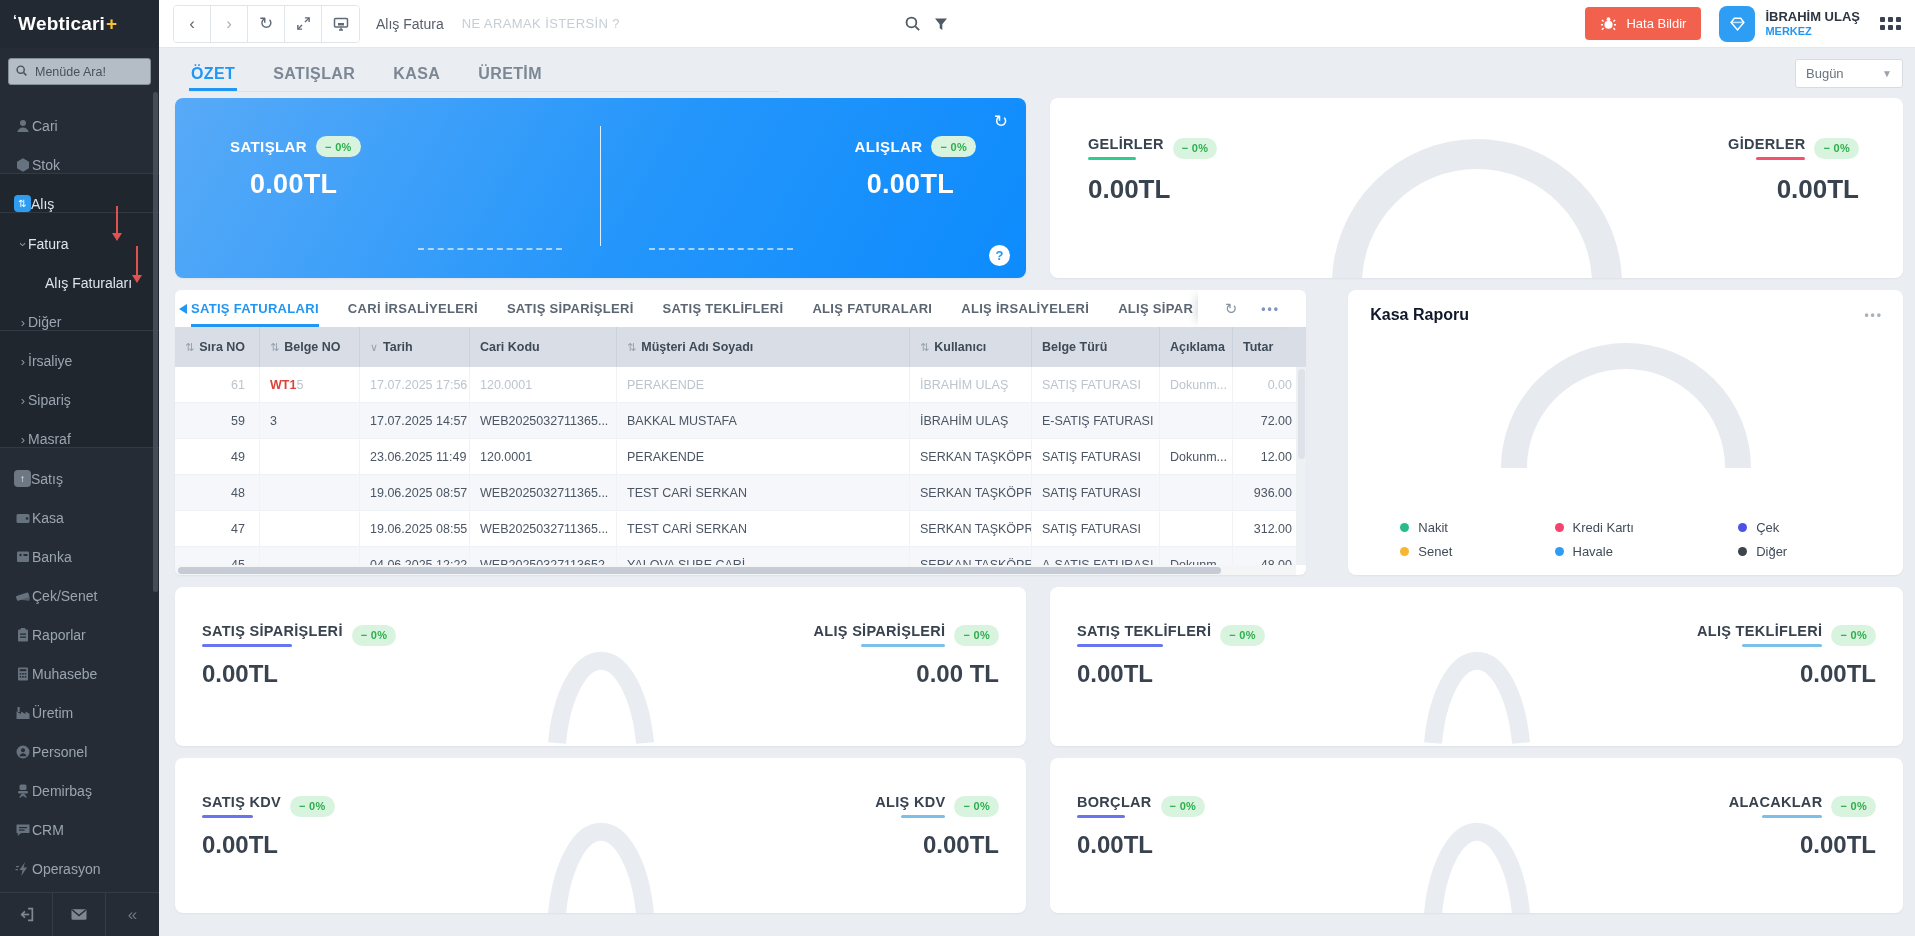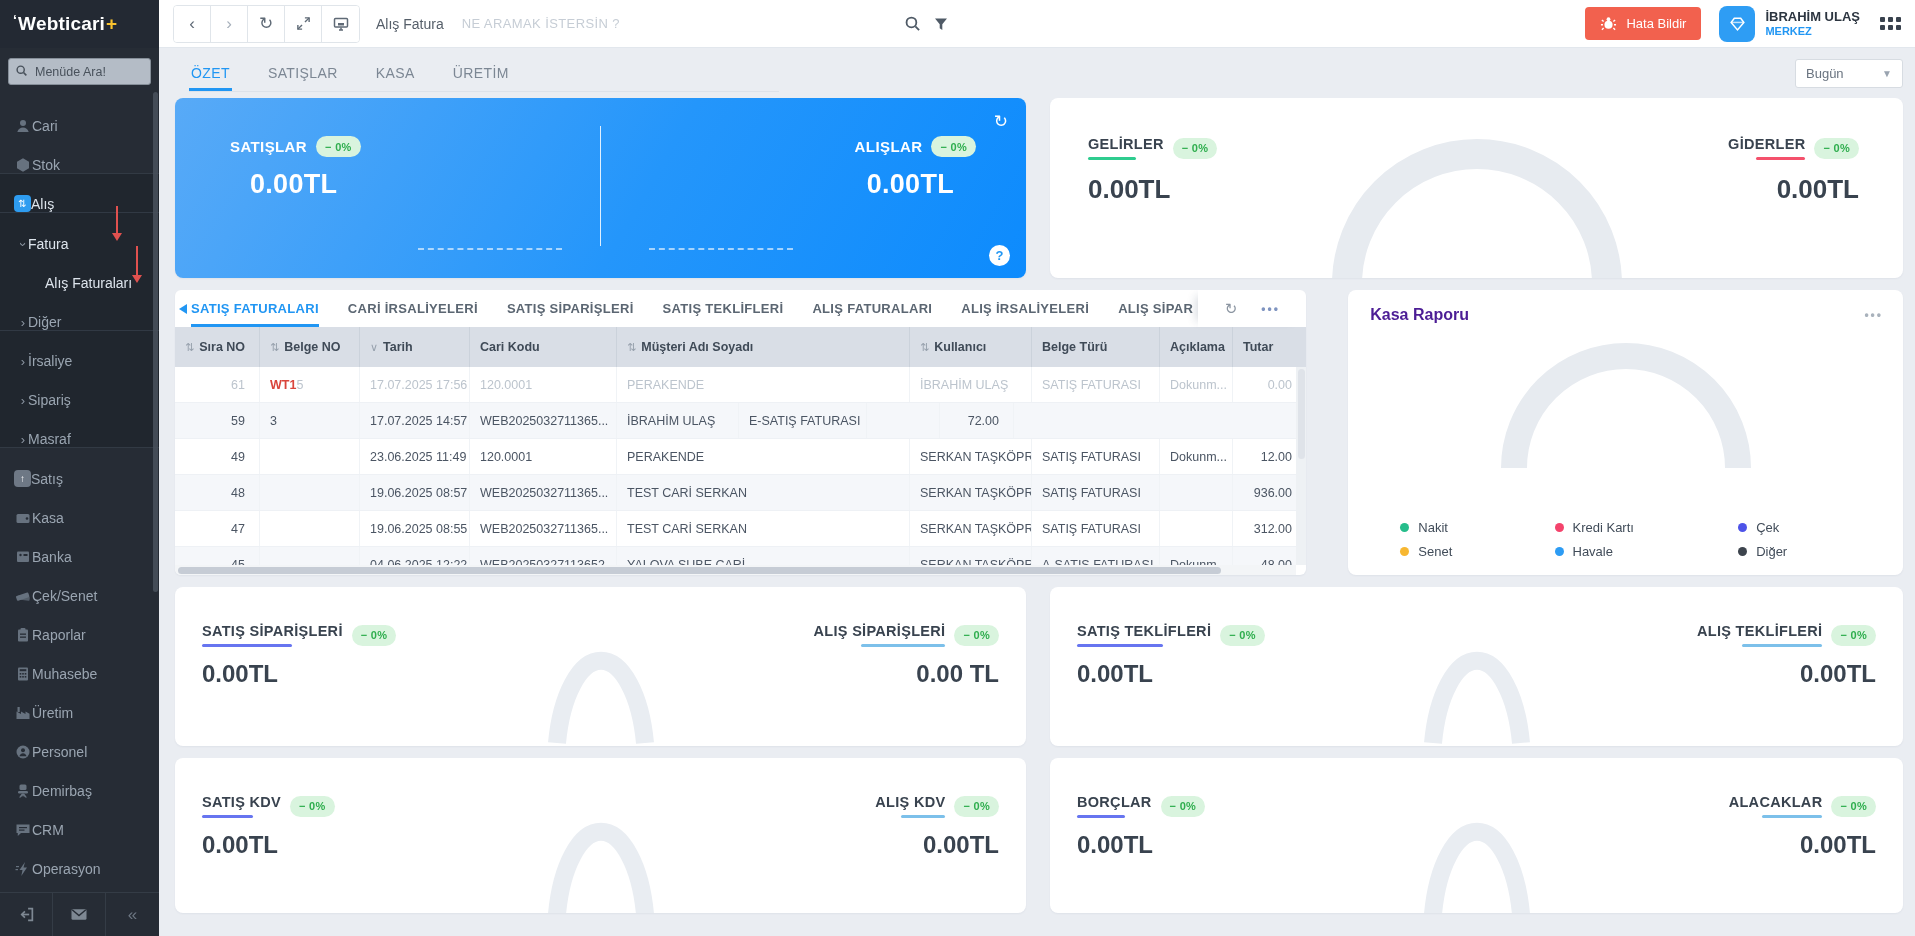--- a/index.html
+++ b/index.html
@@ -57,21 +57,21 @@
   .user-names { line-height:1.25; text-align:left; }
   .u-name { font-size:13px; font-weight:700; color:#2c3540; white-space:nowrap; }
   .u-branch { font-size:11px; font-weight:700; color:#2196f3; }
   .apps-icon { display:grid; grid-template-columns:repeat(3,5px); grid-auto-rows:5px; gap:3px; margin-left:8px; cursor:pointer; }
   .apps-icon i { background:#39424e; border-radius:1px; }
 
   
   .content { flex:1; padding:6px 12px 0 16px; overflow:hidden; }
   .view-row { display:flex; align-items:stretch; height:38px; margin-bottom:6px; }
   .view-tabs { display:flex; gap:34px; border-bottom:1px solid #dde2e9; margin-left:14px; width:590px; }
-  .vtab { font-size:14px; font-weight:400; letter-spacing:.4px; color:#7c8794; padding:11px 2px 9px; border-bottom:3px solid transparent; cursor:pointer; }
+  .vtab { font-size:16px; font-weight:700; letter-spacing:.4px; color:#7c8794; padding:11px 2px 9px; border-bottom:3px solid transparent; cursor:pointer; }
   .vtab.active { color:#2196f3; border-bottom-color:#2196f3; }
   .date-select { width:108px; height:29px; align-self:center; background:#fff; border:1px solid #d7dce2; border-radius:3px; display:flex; align-items:center; justify-content:space-between; padding:0 10px; font-size:13px; color:#6a7480; cursor:pointer;margin-left:44px; }
   .date-select .caret { color:#9aa4b0; font-size:10px; }
   .row { display:flex; gap:24px; margin-bottom:12px; }
   .row.r2 { gap:42px; }
   .card { background:#fff; border-radius:8px; box-shadow:0 1px 2px rgba(20,40,70,.05); position:relative; overflow:hidden; }
 
   
   .blue-card { width:851px; height:180px; background:linear-gradient(120deg,#58aaf7 0%,#2496fb 55%,#0d8bfd 100%); color:#fff; }
   .bc-refresh { position:absolute; top:13px; right:18px; font-size:17px; color:#fff; cursor:pointer; }
@@ -127,21 +127,21 @@
   .tr.muted { color:#bcc4cd; }
   .red { color:#d9453c; font-weight:700; }
   .vscroll { position:absolute; right:0; top:77px; bottom:10px; width:10px; background:#eef1f4; }
   .vscroll i { position:absolute; top:2px; left:1.5px; width:7px; height:90px; background:#dfe3e9; border-radius:4px; }
   .hscroll { position:absolute; left:0; right:10px; bottom:0; height:10px; background:#f3f5f7; }
   .hscroll i { position:absolute; left:3px; top:1.5px; height:7px; width:93%; background:#c6ccd5; border-radius:4px; }
 
   
   .kasa-card { width:560px; height:285px; }
   .kasa-head { display:flex; align-items:center; justify-content:space-between; padding:16px 20px 0 22px; }
-  .kasa-title { font-size:16px; font-weight:700; color:#4c1d95; }
+  .kasa-title { font-size:16px; font-weight:700; color:#0f172a; }
   .kasa-semi { margin:12px auto 0; }
   .legend { position:absolute; left:52px; right:40px; bottom:16px; display:grid; grid-template-columns:1.05fr 1.25fr .85fr; row-gap:9px; }
   .leg-item { display:flex; align-items:center; gap:9px; font-size:13px; color:#414c59; }
   .leg-dot { width:9px; height:9px; border-radius:50%; flex:none; }
 
   
   .stat-card { width:851px; }
   .stat-card.rgt { width:853px; }
   .row.r3 .card { height:159px; } .row.r4 .card { height:155px; }
   .arch { position:absolute; left:50%; transform:translateX(-50%); top:30px; }
@@ -544,20 +544,21 @@
               <div class="td c5">İBRAHİM ULAŞ</div>
               <div class="td c6">SATIŞ FATURASI</div>
               <div class="td c7">Dokunm...</div>
               <div class="td num c8">0.00</div>
             </div>
             <div class="tr">
               <div class="td num c0">59</div>
               <div class="td c1">3</div>
               <div class="td c2">17.07.2025 14:57</div>
               <div class="td c3">WEB2025032711365...</div>
+              <div class="td c4">BAKKAL MUSTAFA</div>
               <div class="td c5">İBRAHİM ULAŞ</div>
               <div class="td c6">E-SATIŞ FATURASI</div>
               <div class="td c7"></div>
               <div class="td num c8">72.00</div>
             </div>
             <div class="tr">
               <div class="td num c0">49</div>
               <div class="td c1"></div>
               <div class="td c2">23.06.2025 11:49</div>
               <div class="td c3">120.0001</div>

